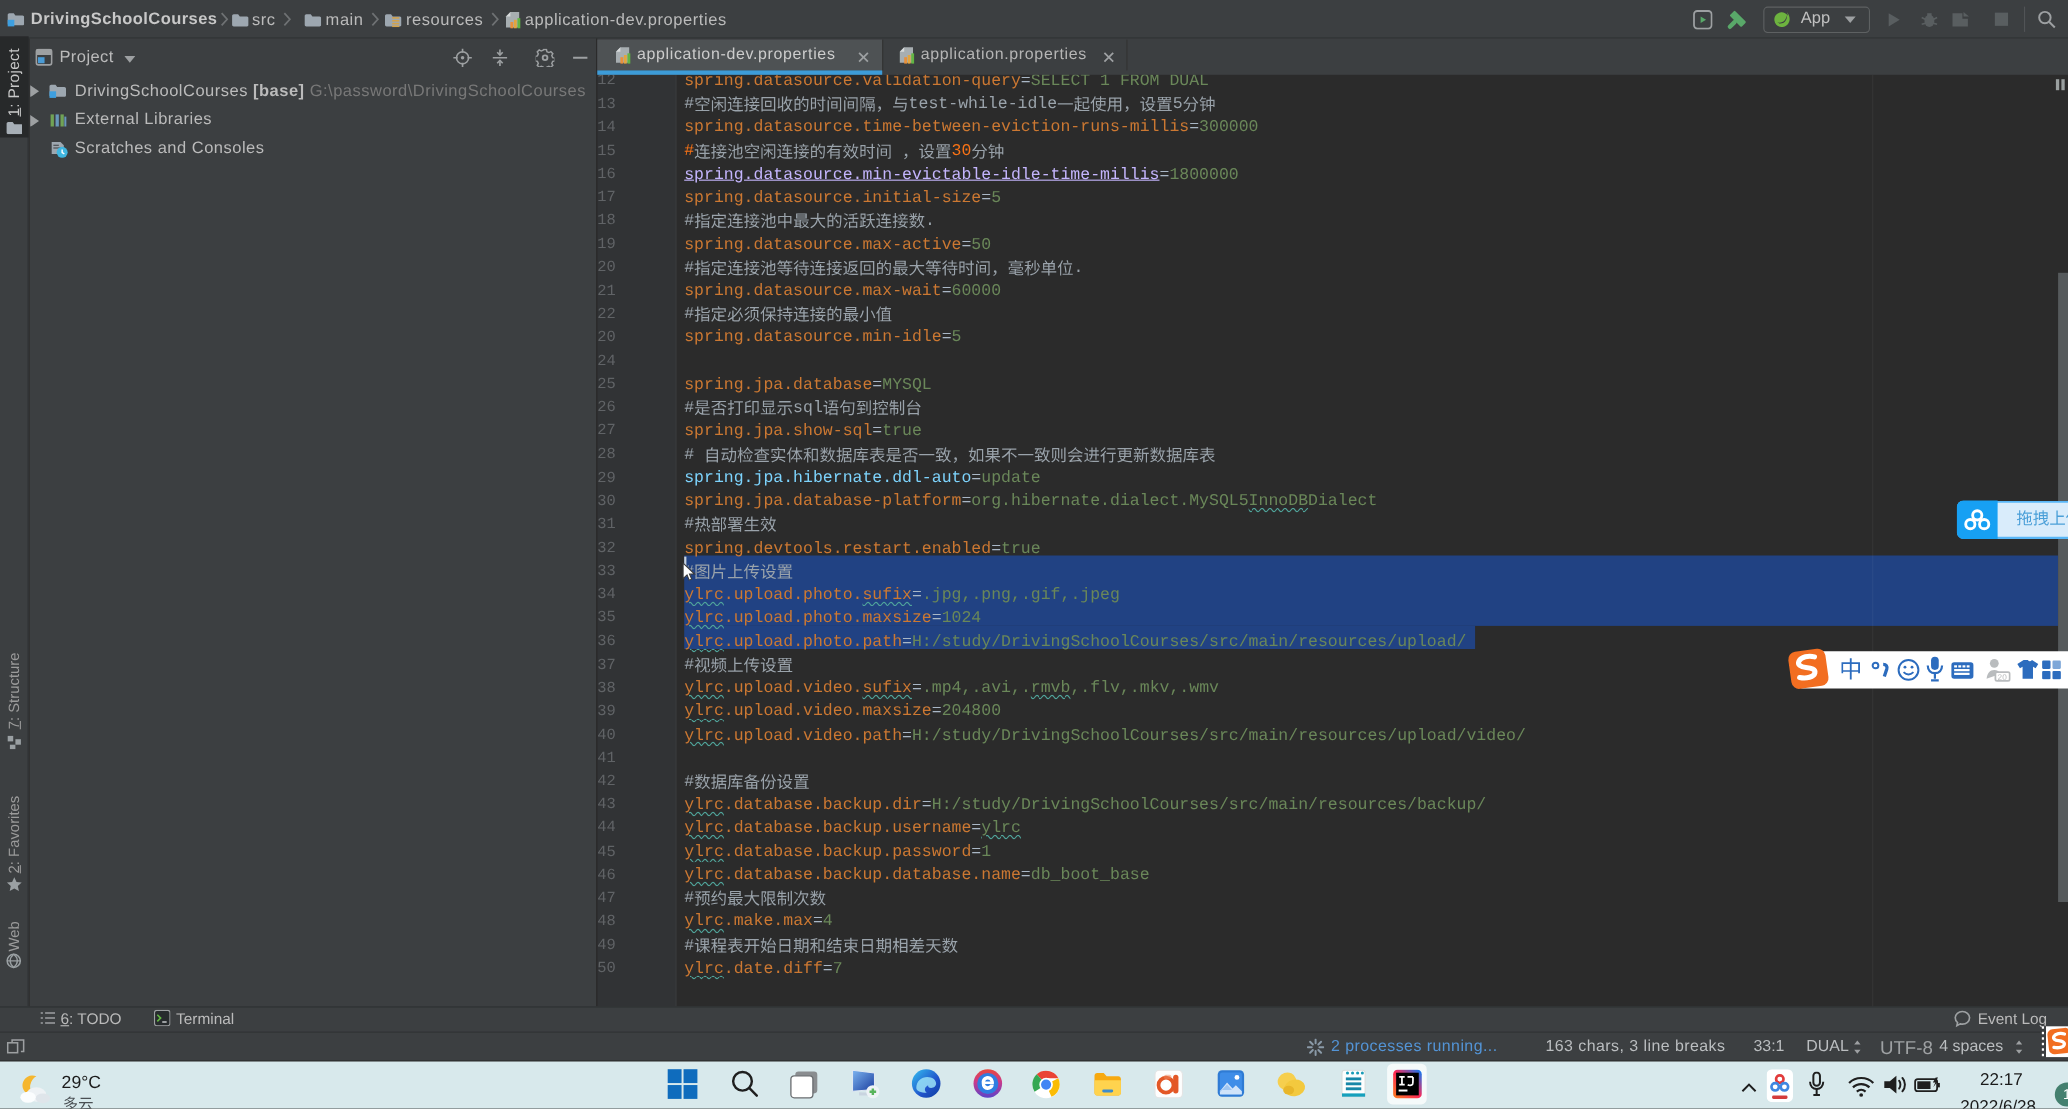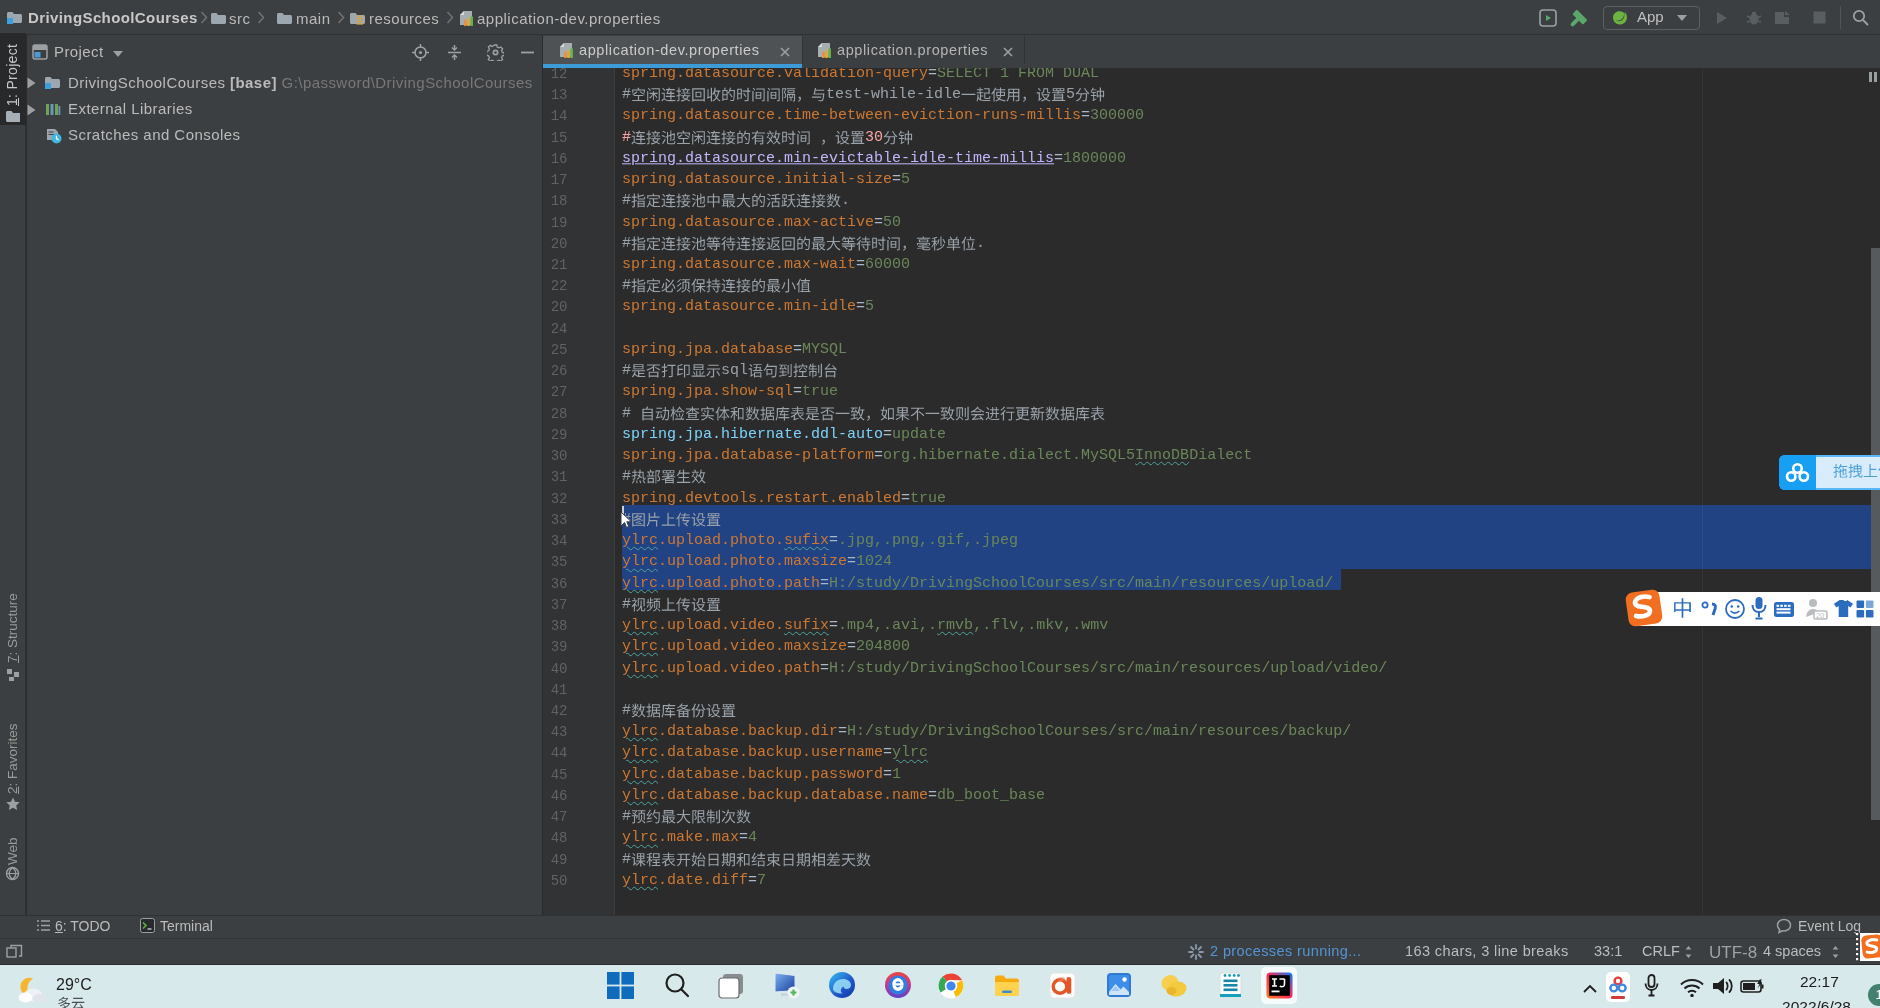--- a/index.html
+++ b/index.html
@@ -1,19 +1,19 @@
 <!DOCTYPE html>
 <html><head><meta charset="utf-8"><style>
 
 *{margin:0;padding:0;box-sizing:border-box}
 html,body{width:1880px;height:1008px;overflow:hidden;background:#2b2b2b}
 body{position:relative;font-family:"Liberation Sans",sans-serif;-webkit-font-smoothing:antialiased}
 .abs{position:absolute}
 .ln{position:absolute;left:622px;height:21.3px;white-space:pre;font:15px/21.237px "Liberation Mono",monospace;font-weight:normal;letter-spacing:0;transform:translateY(4.3px)}
-.gn{position:absolute;left:543px;width:24.5px;text-align:right;color:#606366;font:14px/21.237px "Liberation Mono",monospace;transform:translateY(4.8px)}
+.gn{position:absolute;left:543px;width:24.5px;color:#606366;font:14px/21.237px "Liberation Mono",monospace;transform:translateY(4.8px)}
 .cg{display:inline-block}
 svg{display:inline-block;vertical-align:top}
 
 </style></head><body>
 <div class="abs" style="left:543px;top:35px;width:1337px;height:880px;background:#2b2b2b"></div>
 <div class="abs" style="left:543px;top:68px;width:71px;height:847px;background:#313335"></div>
 <div class="abs" style="left:614px;top:68px;width:1px;height:847px;background:#3c3f41"></div>
 <div class="abs" style="left:622px;top:504.8px;width:1249px;height:63.71px;background:#214283"></div>
 <div class="abs" style="left:622px;top:568.5px;width:719px;height:21.24px;background:#214283"></div>
 <div class="abs" style="left:1702px;top:68px;width:1px;height:847px;background:rgba(255,255,255,0.05)"></div>
@@ -49,21 +49,21 @@
           </g>
         </svg>5<svg class="cg" width="30" height="21" style="vertical-align:top;" viewBox="0 0 30 21">
           <g transform="translate(0,15.9) scale(0.15,-0.15)" fill="#9aa3ab">
             <use href="#g5206" x="0"></use>
             <use href="#g949f" x="100"></use>
           </g>
         </svg></span></div>
 <div class="gn" style="top:80.1px">13</div>
 <div class="ln" style="top:101.3px"><span style="color:#cc7832;">spring.datasource.time-between-eviction-runs-millis</span><span style="color:#a9b7c6;">=</span><span style="color:#6a8759;">300000</span></div>
 <div class="gn" style="top:101.3px">14</div>
-<div class="ln" style="top:122.5px"><span style="color:#fca5a5;">#<svg class="cg" width="180" height="21" style="vertical-align:top;" viewBox="0 0 180 21">
+<div class="ln" style="top:122.5px"><span style="color:#f97316;">#<svg class="cg" width="180" height="21" style="vertical-align:top;" viewBox="0 0 180 21">
           <g transform="translate(0,15.9) scale(0.15,-0.15)" fill="#9aa3ab">
             <use href="#g8fde" x="0"></use>
             <use href="#g63a5" x="100"></use>
             <use href="#g6c60" x="200"></use>
             <use href="#g7a7a" x="300"></use>
             <use href="#g95f2" x="400"></use>
             <use href="#g8fde" x="500"></use>
             <use href="#g63a5" x="600"></use>
             <use href="#g7684" x="700"></use>
             <use href="#g6709" x="800"></use>
@@ -623,21 +623,21 @@
     <path d="M5 4V1.5h10.5V12H13" fill="none" stroke="#9da0a2" stroke-width="1.4"></path>
   </svg>
 <svg class="abs" style="left:1188px;top:944px;" width="16" height="16" viewBox="0 0 16 16">
     <g stroke="#8a9aa8" stroke-width="1.8" stroke-linecap="round">
       <path d="M8 1v3.5M8 11.5V15M1 8h3.5M11.5 8H15M3 3l2.5 2.5M10.5 10.5L13 13M13 3l-2.5 2.5M5.5 10.5L3 13"></path>
     </g>
   </svg>
 <div class="abs" style="left:1210px;top:943px;font-size:14.5px;color:#5394d6;letter-spacing:.4px">2 processes running...</div>
 <div class="abs" style="left:1405px;top:943px;font-size:14.5px;color:#bbbec0;letter-spacing:.4px">163 chars, 3 line breaks</div>
 <div class="abs" style="left:1594px;top:943px;font-size:14.5px;color:#bbbec0">33:1</div>
-<div class="abs" style="left:1642px;top:943px;font-size:14.5px;color:#bbbec0">CRLF</div>
+<div class="abs" style="left:1642px;top:943px;font-size:14.5px;color:#bbbec0">DUAL</div>
 <svg class="abs" style="left:1683px;top:945px;" width="11" height="14" viewBox="0 0 11 14">
     <path d="M5.5 1L2.6 4.6h5.8zM5.5 13l2.9-3.6H2.6z" fill="#9da0a2"></path>
   </svg>
 <div class="abs" style="left:1709px;top:943px;font-size:17px;color:#9ea1a3">UTF-8</div>
 <div class="abs" style="left:1763px;top:943px;font-size:14.5px;color:#bbbec0">4 spaces</div>
 <svg class="abs" style="left:1830px;top:945px;" width="11" height="14" viewBox="0 0 11 14">
     <path d="M5.5 1L2.6 4.6h5.8zM5.5 13l2.9-3.6H2.6z" fill="#9da0a2"></path>
   </svg>
 <svg class="abs" style="left:1856px;top:932px;" width="26" height="30" viewBox="0 0 26 30">
     <rect x="0" y="0" width="3" height="30" fill="#3c3f41"></rect>

